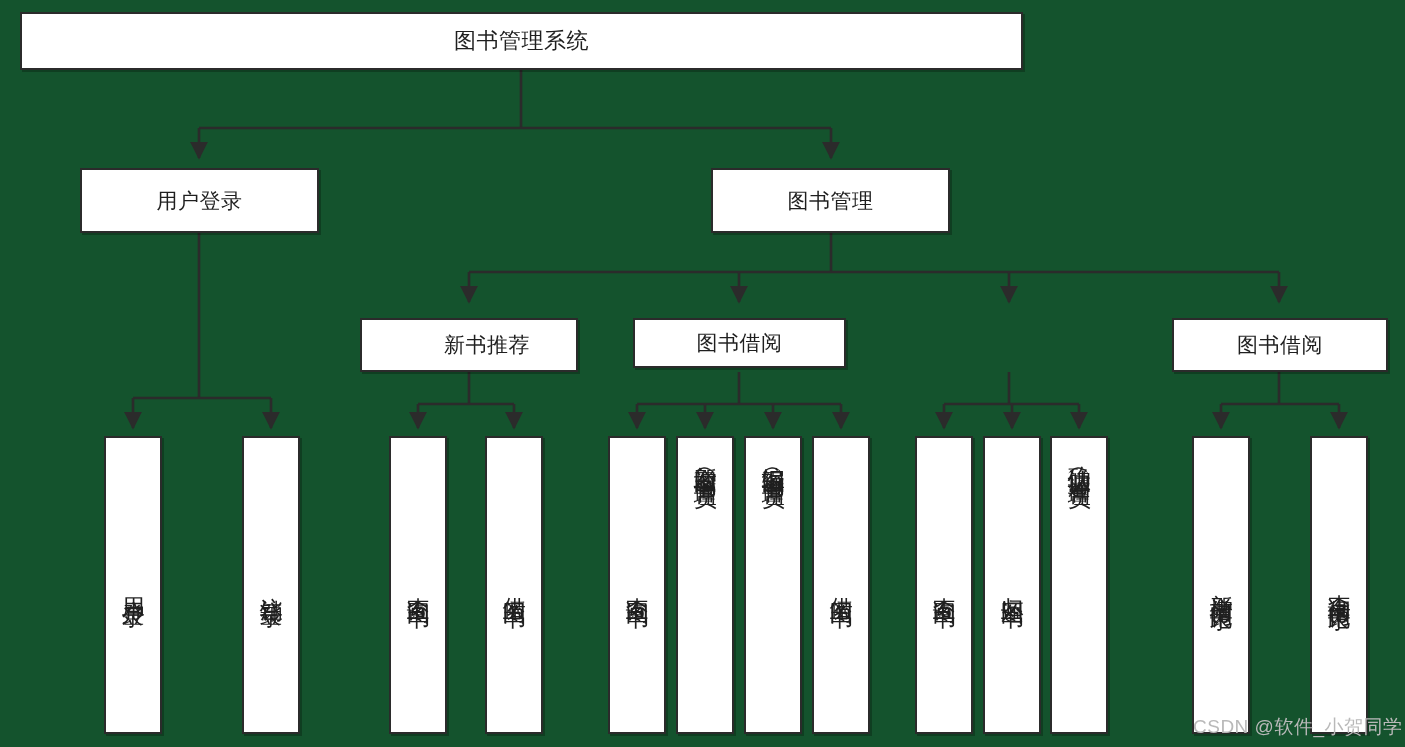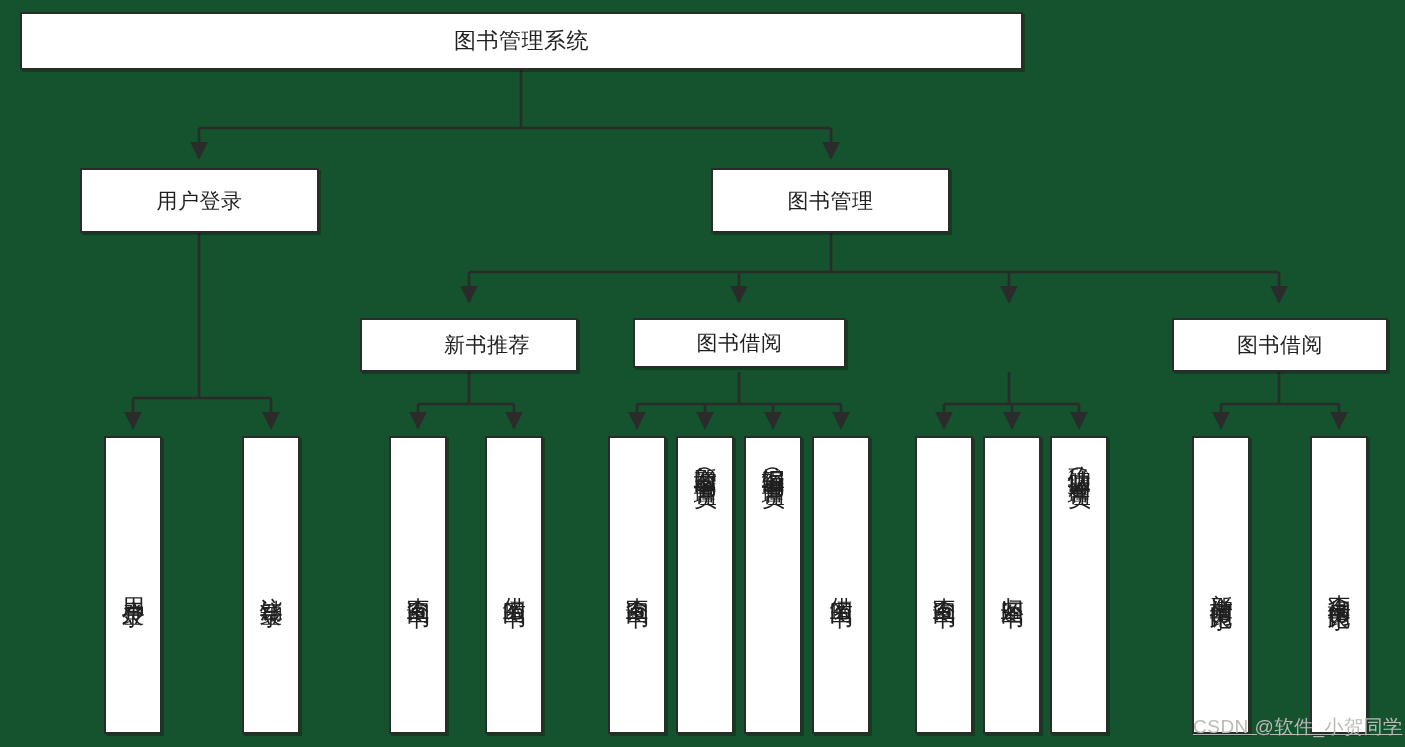--- a/index.html
+++ b/index.html
@@ -66,21 +66,20 @@
   .node.v.centerv {
     align-items: center;
     padding-top: 0;
   }
   .watermark {
     position: absolute;
     color: #b9b9b9;
     font-size: 19px;
     white-space: nowrap;
     letter-spacing: 0.5px;
-    text-decoration: underline;
   }
 </style>
 </head>
 <body>
 
 <div id="canvas">
 
   <svg class="wires" viewBox="0 0 1405 747" xmlns="http://www.w3.org/2000/svg">
     <defs>
       <marker id="arrow" viewBox="0 0 10 10" refX="9" refY="5" markerWidth="7" markerHeight="7" orient="auto-start-reverse">

